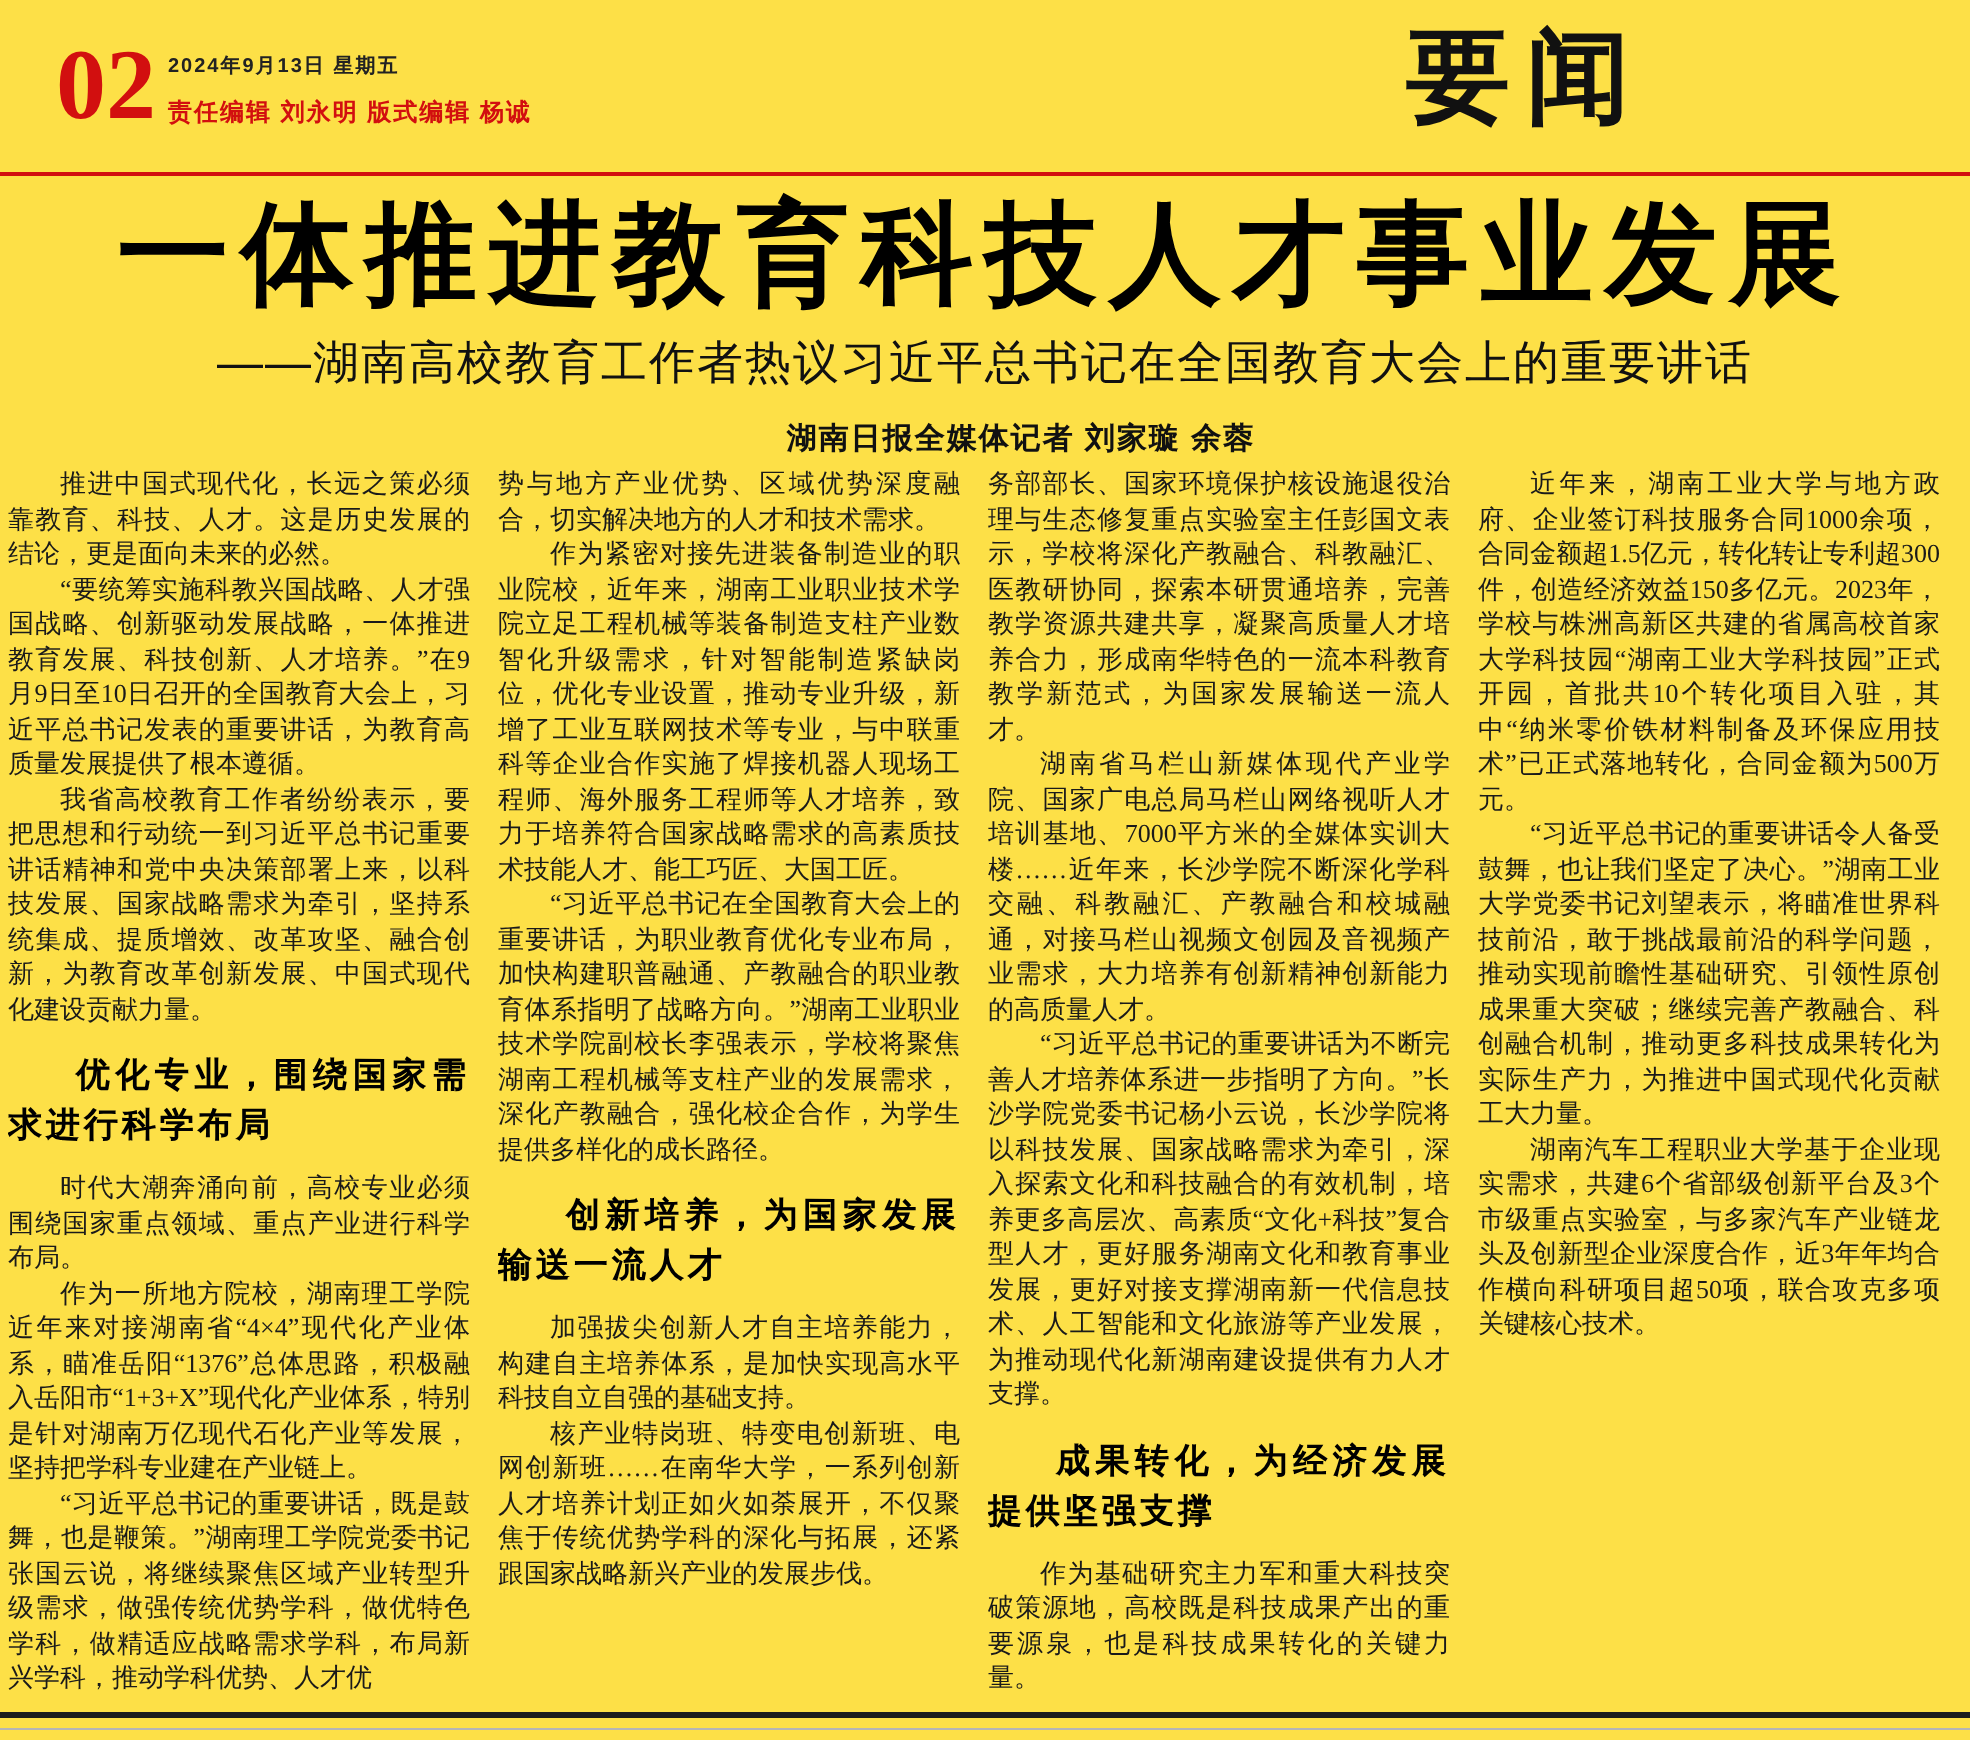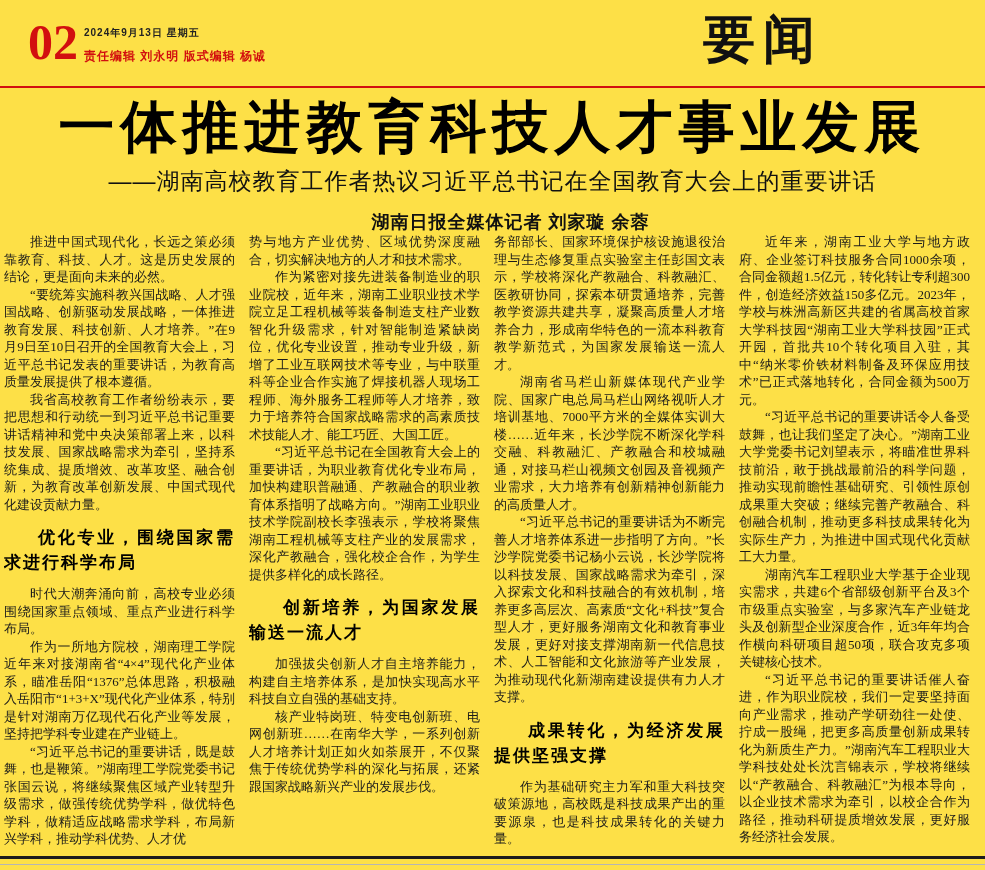--- a/index.html
+++ b/index.html
@@ -31,21 +31,21 @@
     font-size: 56px; line-height: 62px; font-weight: 900; color: #000;
     letter-spacing: 6px; white-space: nowrap;
   }
   .subhead {
     font-family: "Liberation Sans", sans-serif;
     font-size: 23px; line-height: 30px; font-weight: 500; color: #111;
     margin-top: 8px; letter-spacing: 1px;
   }
   .byline {
     font-family: "Liberation Sans", sans-serif;
-    font-size: 18px; font-weight: bold; color: #111; margin-top: 14px; letter-spacing: 1px; padding-left: 36px;
+    font-size: 15px; font-weight: bold; color: #111; margin-top: 14px; letter-spacing: 1px; padding-left: 36px;
   }
 
   
   .columns {
     position: absolute; left: 4px; right: 15px; top: 233px; height: 620px;
     display: flex; gap: 14px; overflow: hidden;
   }
   .col { flex: 1 1 0; overflow: hidden; }
   .para {
     font-family: "Liberation Serif", serif;
@@ -108,20 +108,19 @@
         <p class="para cont">务部部长、国家环境保护核设施退役治理与生态修复重点实验室主任彭国文表示，学校将深化产教融合、科教融汇、医教研协同，探索本研贯通培养，完善教学资源共建共享，凝聚高质量人才培养合力，形成南华特色的一流本科教育教学新范式，为国家发展输送一流人才。</p>
         <p class="para">湖南省马栏山新媒体现代产业学院、国家广电总局马栏山网络视听人才培训基地、7000平方米的全媒体实训大楼……近年来，长沙学院不断深化学科交融、科教融汇、产教融合和校城融通，对接马栏山视频文创园及音视频产业需求，大力培养有创新精神创新能力的高质量人才。</p>
         <p class="para">“习近平总书记的重要讲话为不断完善人才培养体系进一步指明了方向。”长沙学院党委书记杨小云说，长沙学院将以科技发展、国家战略需求为牵引，深入探索文化和科技融合的有效机制，培养更多高层次、高素质“文化+科技”复合型人才，更好服务湖南文化和教育事业发展，更好对接支撑湖南新一代信息技术、人工智能和文化旅游等产业发展，为推动现代化新湖南建设提供有力人才支撑。</p>
         <h2 class="col-heading">成果转化，为经济发展提供坚强支撑</h2>
         <p class="para">作为基础研究主力军和重大科技突破策源地，高校既是科技成果产出的重要源泉，也是科技成果转化的关键力量。</p>
       </div>
     <div class="col">
         <p class="para">近年来，湖南工业大学与地方政府、企业签订科技服务合同1000余项，合同金额超1.5亿元，转化转让专利超300件，创造经济效益150多亿元。2023年，学校与株洲高新区共建的省属高校首家大学科技园“湖南工业大学科技园”正式开园，首批共10个转化项目入驻，其中“纳米零价铁材料制备及环保应用技术”已正式落地转化，合同金额为500万元。</p>
         <p class="para">“习近平总书记的重要讲话令人备受鼓舞，也让我们坚定了决心。”湖南工业大学党委书记刘望表示，将瞄准世界科技前沿，敢于挑战最前沿的科学问题，推动实现前瞻性基础研究、引领性原创成果重大突破；继续完善产教融合、科创融合机制，推动更多科技成果转化为实际生产力，为推进中国式现代化贡献工大力量。</p>
         <p class="para">湖南汽车工程职业大学基于企业现实需求，共建6个省部级创新平台及3个市级重点实验室，与多家汽车产业链龙头及创新型企业深度合作，近3年年均合作横向科研项目超50项，联合攻克多项关键核心技术。</p>
-        <p class="para">“习近平总书记的重要讲话催人奋进，作为职业院校，我们一定要坚持面向产业需求，推动产学研劲往一处使、拧成一股绳，把更多高质量创新成果转化为新质生产力。”湖南汽车工程职业大学科技处处长沈言锦表示，学校将继续以“产教融合、科教融汇”为根本导向，以企业技术需求为牵引，以校企合作为路径，推动科研提质增效发展，更好服务经济社会发展。</p>
       </div>
   </div>
 
   <div class="foot-rule-thick"></div>
   <div class="foot-rule-thin"></div>
 
 </div>
 
 </body></html>

